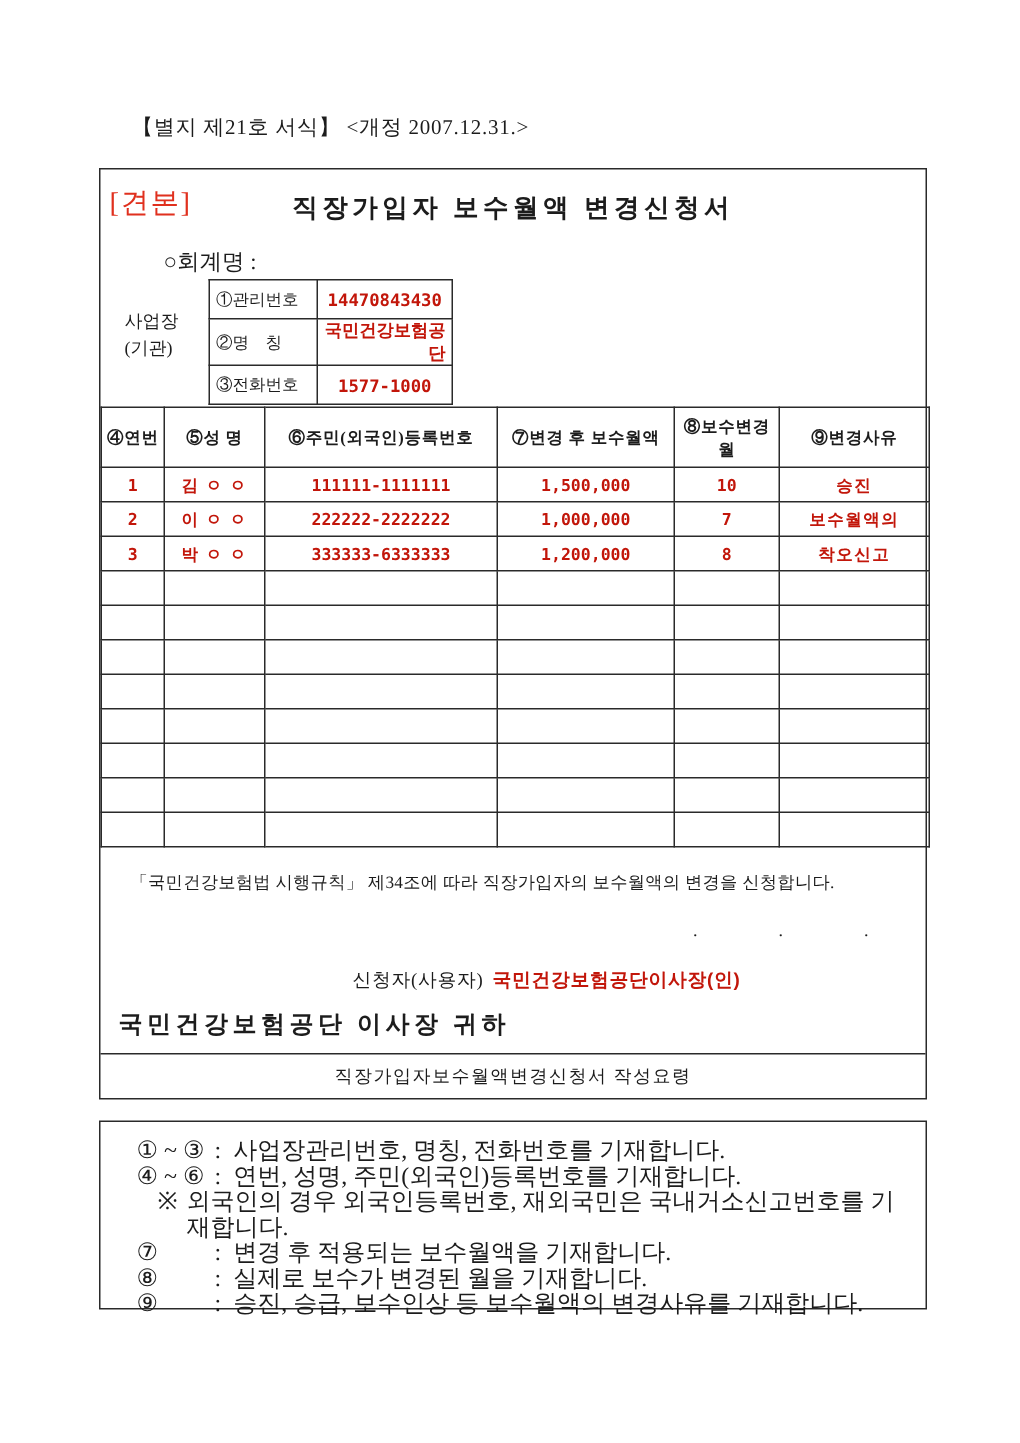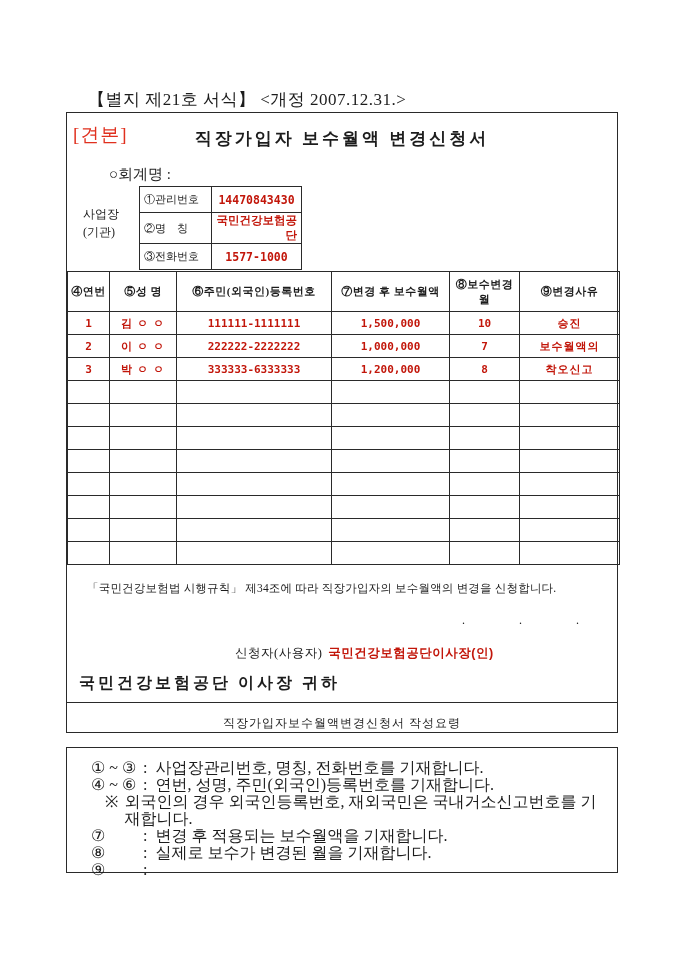--- a/index.html
+++ b/index.html
@@ -12,21 +12,21 @@
   html, body { background: #ffffff; }
   body {
     width: 680px; height: 962px; position: relative;
     font-family: "Liberation Serif", "DejaVu Serif", serif;
     color: var(--ink);
   }
   .page { position: absolute; inset: 0; }
 
   .form-label {
     position: absolute; top: 76px; left: 88px;
-    font-size: 17px; letter-spacing: 0.5px; margin-top: 12px;
+    font-size: 14px; letter-spacing: 0.5px;
   }
 
   
   .main-box {
     position: absolute; left: 66px; top: 112px;
     width: 552px; height: 621px;
     border: 1.5px solid var(--line);
   }
   .sample-stamp {
     position: absolute; left: 6px; top: 9px;
@@ -82,21 +82,21 @@
   
   .statement { position: absolute; left: 20px; top: 468px; font-size: 11.5px; letter-spacing: 0.2px; }
   .date-dots { position: absolute; right: 38px; top: 500px; font-size: 12px; white-space: pre; }
   .applicant-line { position: absolute; left: 168px; top: 532px; font-size: 12.5px; letter-spacing: 0.5px; }
   .applicant-line .red-kor { font-size: 12.5px; margin-left: 6px; }
   .addressee { position: absolute; left: 12px; top: 560px; font-size: 16px; font-weight: 600; letter-spacing: 3px; }
 
   .guide-title-bar {
     position: absolute; left: 0; right: 0; bottom: 0; height: 30px;
     border-top: 1px solid var(--line);
-    display: flex; align-items: flex-end; justify-content: center;
+    display: flex; align-items: center; justify-content: center;
     font-size: 12px; letter-spacing: 1px;
   }
 
   
   .instructions-box {
     position: absolute; left: 66px; top: 747px;
     width: 552px; height: 126px;
     border: 1.5px solid var(--line);
     padding: 11px 18px; font-size: 16px;
   }
@@ -282,16 +282,17 @@
       <span class="g-text">변경 후 적용되는 보수월액을 기재합니다.</span>
     </div>
     <div class="g-row">
       <span class="g-range">⑧</span>
       <span class="g-colon">:</span>
       <span class="g-text">실제로 보수가 변경된 월을 기재합니다.</span>
     </div>
     <div class="g-row">
       <span class="g-range">⑨</span>
       <span class="g-colon">:</span>
+      <span class="g-text">승진, 승급, 보수인상 등 보수월액의 변경사유를 기재합니다.</span>
     </div>
   </div>
 
 </div>
 
 </body></html>

